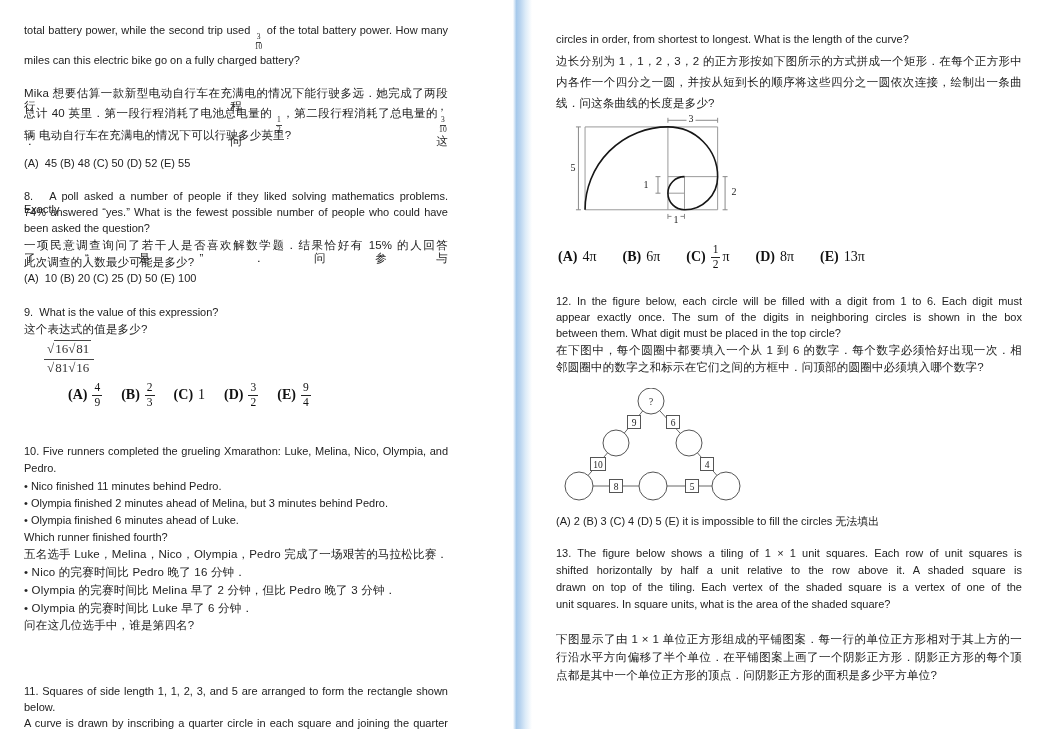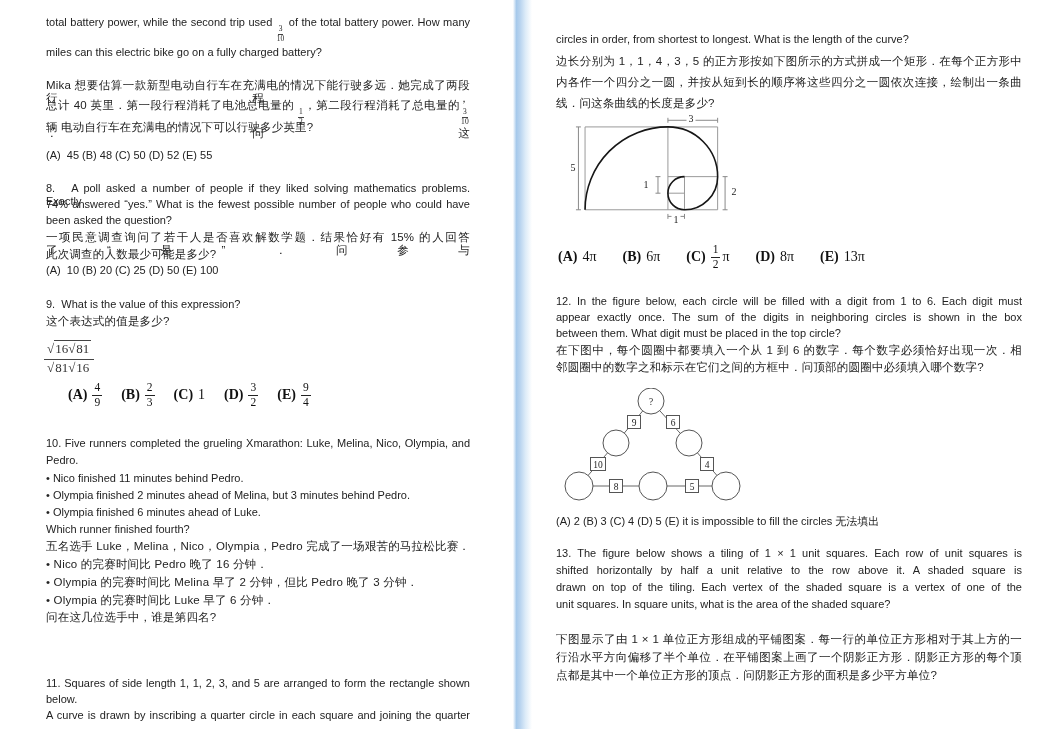--- a/index.html
+++ b/index.html
@@ -8,21 +8,21 @@
     background:#ffffff; font-family:"Liberation Sans", sans-serif; color:#212121;
   }
   .page { position:absolute; top:0; height:729px; background:#ffffff; }
   .page-left  { left:0;   width:513px; }
   .page-right { left:532px; width:523px; }
   .page-divider {
     position:absolute; top:0; left:513px; width:19px; height:729px;
     background:linear-gradient(90deg,#fdfeff 0%,#a6c9eb 18%,#b9d4ef 38%,#dcebf8 65%,#ffffff 100%);
   }
   .ln { position:absolute; font-size:11px; line-height:13px; color:#222; white-space:nowrap; }
-  .page-left  .ln { left:46px; width:424px; }
+  .page-left  .ln { left:24px; width:424px;margin-top:8px; }
   .page-right .ln { left:24px; width:466px; }
   .just { white-space:normal; text-align:justify; text-align-last:justify; }
   .cn { font-size:11.5px; letter-spacing:0.2px; }
   
   .frac {
     display:inline-flex; flex-direction:column; align-items:center;
     vertical-align:-5px; font-family:"Liberation Serif", serif;
     font-size:7.5px; line-height:1.15; color:#222;
   }
   .frac .fn { border-bottom:1px solid #444; padding:0 1px 0.5px; }
@@ -146,21 +146,21 @@
     <div class="ln just" style="top:677px">11. Squares of side length 1, 1, 2, 3, and 5 are arranged to form the rectangle shown</div>
     <div class="ln" style="top:693px">below.</div>
     <div class="ln just" style="top:709px">A curve is drawn by inscribing a quarter circle in each square and joining the quarter</div>
   </div>
 
   <div class="page-divider"></div>
 
   <div class="page page-right">
 
     <div class="ln" style="top:33px">circles in order, from shortest to longest. What is the length of the curve?</div>
-    <div class="ln cn just" style="top:55px">边长分别为 1，1，4，3，5 的正方形按如下图所示的方式拼成一个矩形．在每个正方形中</div>
+    <div class="ln cn just" style="top:55px">边长分别为 1，1，2，3，2 的正方形按如下图所示的方式拼成一个矩形．在每个正方形中</div>
     <div class="ln cn" style="top:97px">线．问这条曲线的长度是多少?</div>
     <div class="ln cn just" style="top:76px">内各作一个四分之一圆，并按从短到长的顺序将这些四分之一圆依次连接，绘制出一条曲</div>
 
     <div class="fig" style="left:33px; top:112px; width:176px; height:116px">
       <svg width="176" height="116" viewBox="-1.2 -0.9 10.6 7.0">
         <g stroke="#9a9a9a" fill="none" stroke-width="1">
           <rect x="0" y="0" width="8" height="5" vector-effect="non-scaling-stroke"></rect>
           <path d="M5 0 V5" vector-effect="non-scaling-stroke"></path>
           <path d="M5 3 H8" vector-effect="non-scaling-stroke"></path>
           <path d="M6 3 V5" vector-effect="non-scaling-stroke"></path>

